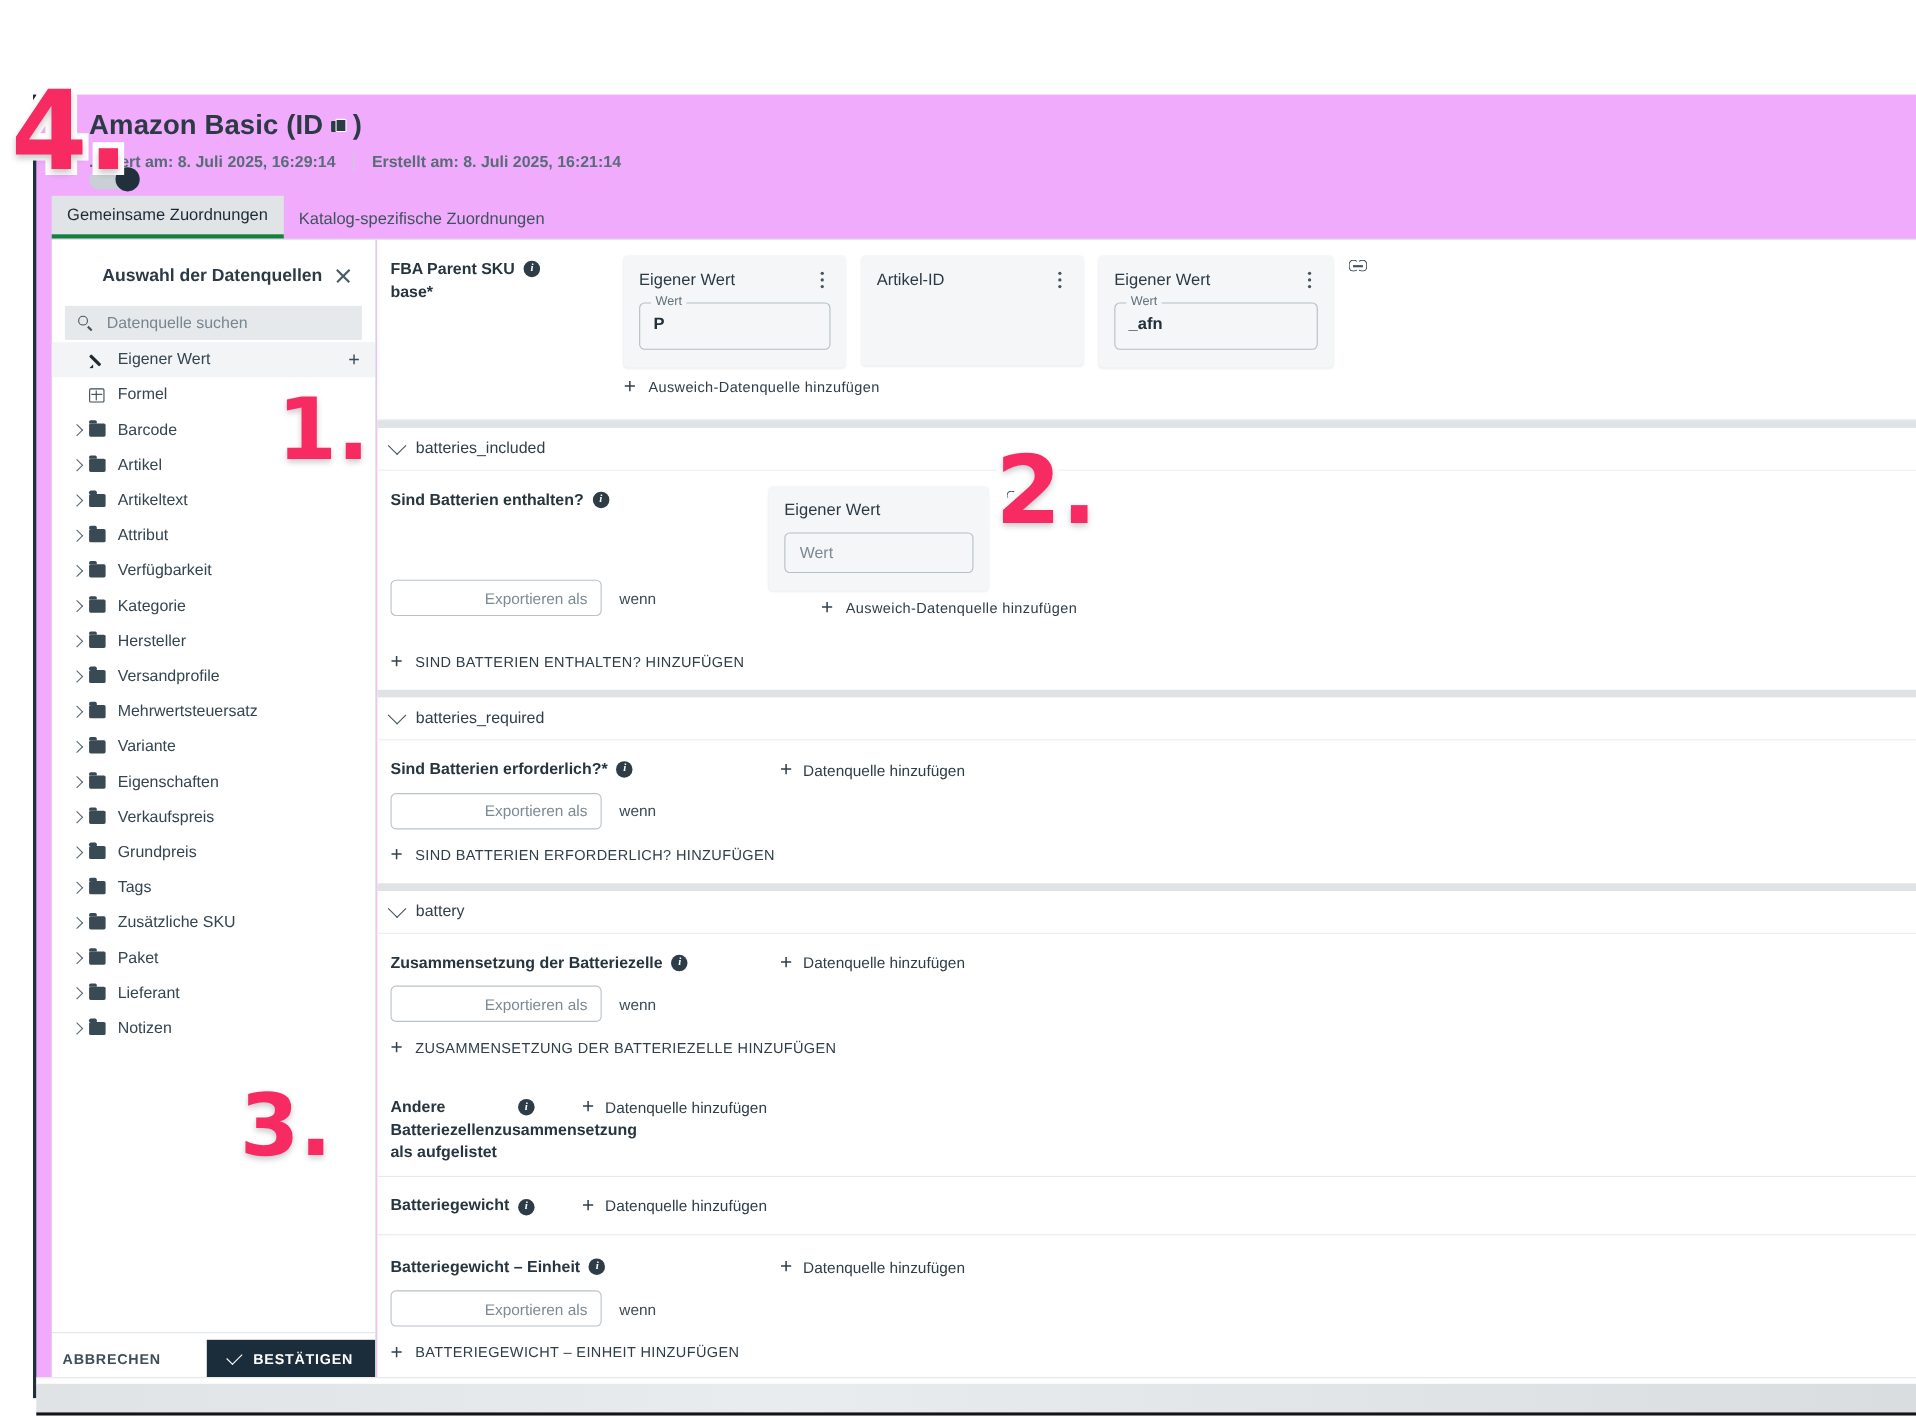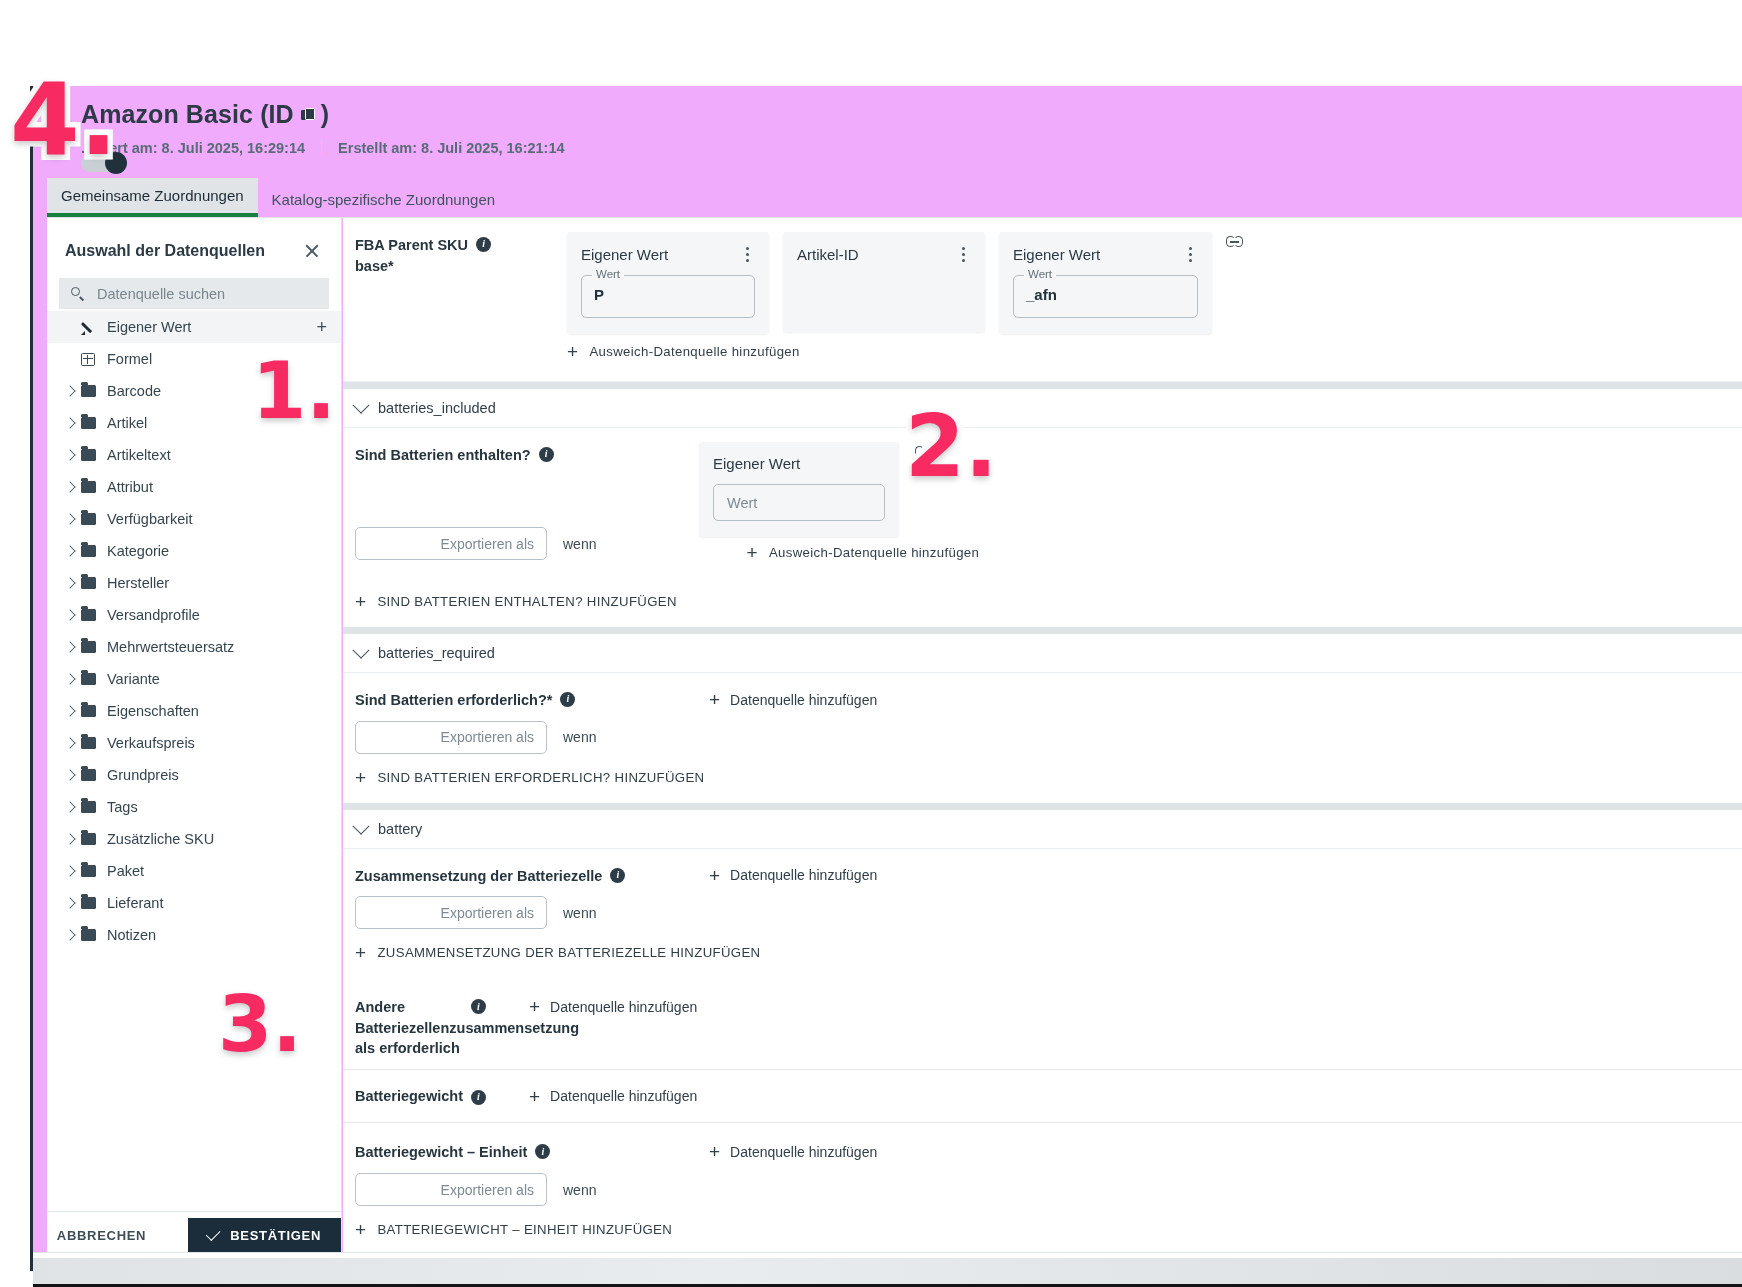--- a/index.html
+++ b/index.html
@@ -85,21 +85,21 @@
   
   #ds-panel{
     position:absolute;left:14px;top:0;width:295px;height:1040px;
     background:#ffffff;border-right:1px solid #dfe3e6;
     box-sizing:border-box;
     display:flex;flex-direction:column;
   }
   .ds-head{
     padding:22px 18px 16px 18px;display:flex;align-items:center;justify-content:space-between;
   }
-  .ds-head-title{font-size:16px;font-weight:bold;color:#2b3a45;}
+  .ds-head-title{font-size:16px;font-weight:bold;color:#2b3a45;margin-left:28px;}
   .ds-close{
     width:22px;height:22px;cursor:pointer;position:relative;flex:none;
   }
   .ds-close::before,.ds-close::after{
     content:"";position:absolute;left:3px;top:10px;width:16px;height:1.6px;background:#4a5a66;
   }
   .ds-close::before{transform:rotate(45deg);}
   .ds-close::after{transform:rotate(-45deg);}
 
   .ds-search{
@@ -679,21 +679,21 @@
           <span class="wenn">wenn</span>
         </div>
 
         <div class="add-link caps" style="padding-top:14px;padding-bottom:22px;">
           <span class="pl">+</span>
           <span>ZUSAMMENSETZUNG DER BATTERIEZELLE HINZUFÜGEN</span>
         </div>
 
         <div class="field-row" style="padding-top:10px;padding-bottom:10px;align-items:flex-start;">
           <div class="field-label" style="width:160px;">
-            <span class="txt">Andere Batteriezellenzusammensetzung als erforderlich</span>
+            <span class="txt">Andere Batteriezellenzusammensetzung als aufgelistet</span>
             <span class="info-i">i</span>
           </div>
           <div class="add-inline" style="margin-left:14px;padding-top:3px;">
             <span class="pl">+</span>
             <span>Datenquelle hinzufügen</span>
           </div>
         </div>
 
         <div style="height:1px;background:#e6eaec;"></div>
 

